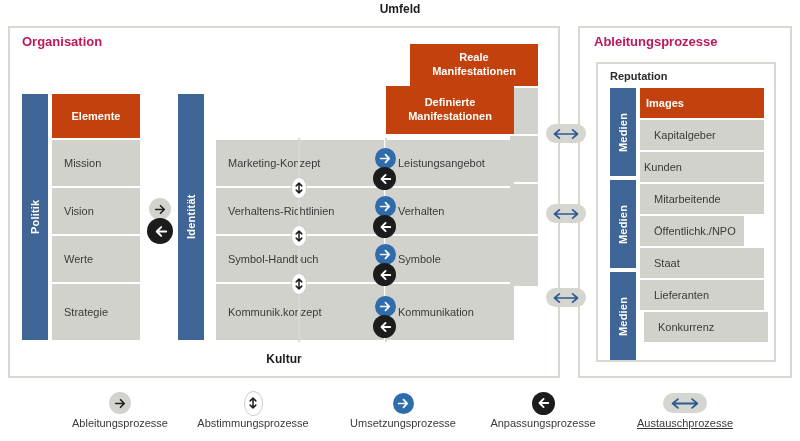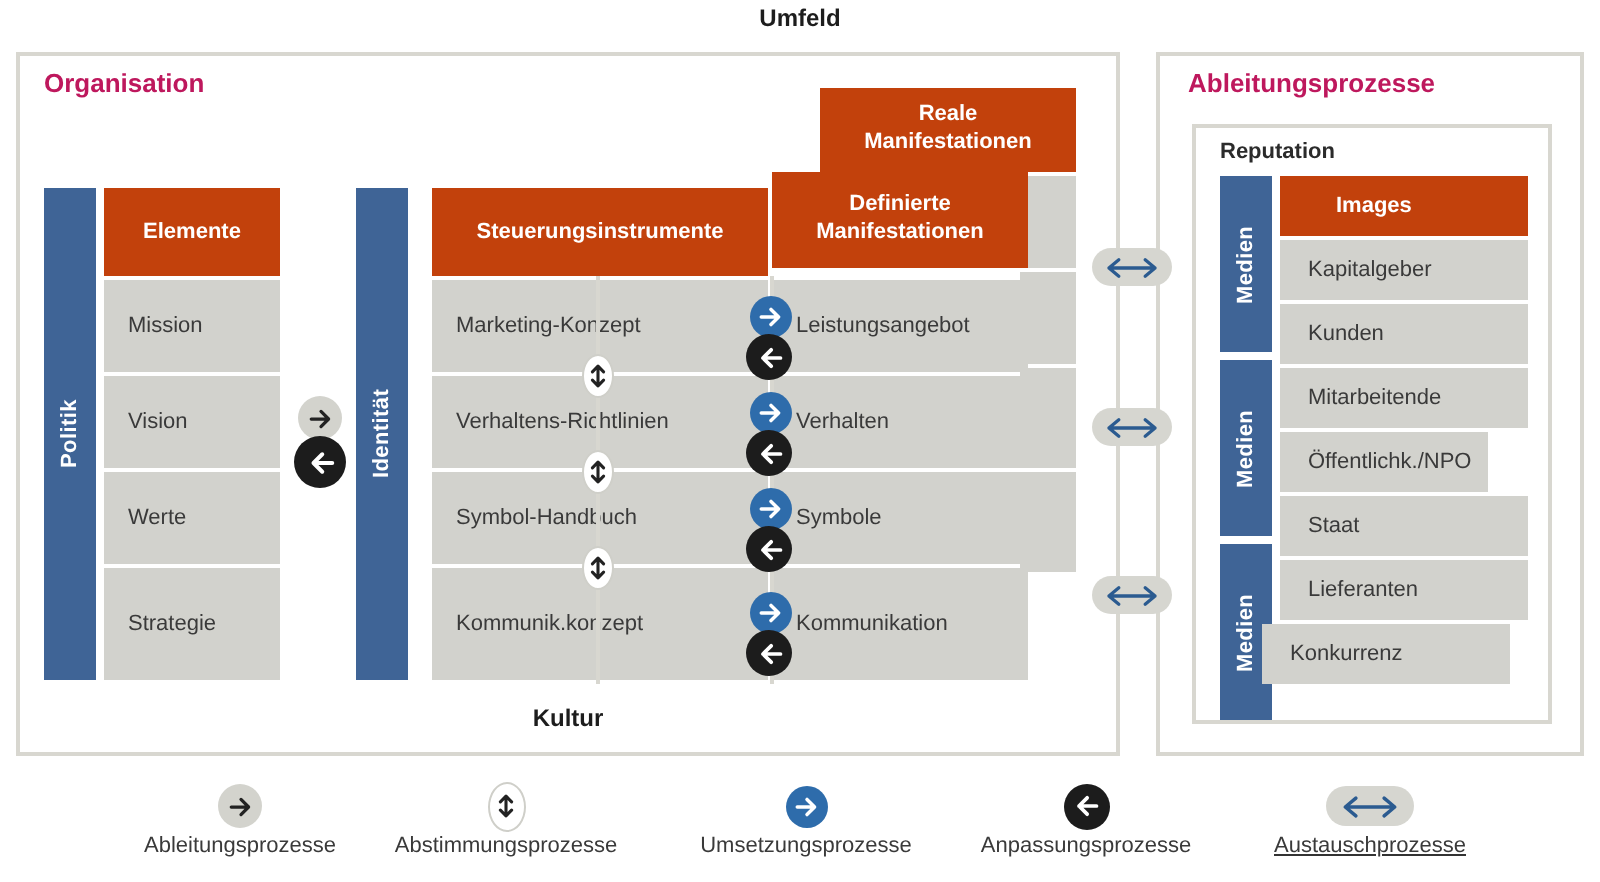--- a/index.html
+++ b/index.html
@@ -131,21 +131,20 @@
 
   <div class="abs cell center blue" style="left:410px;top:44px;width:128px;height:42px;line-height:1.25;flex-direction:column;z-index:3;">
     <span>Reale</span>
     <span>Manifestationen</span>
   </div>
   <div class="abs grey" style="left:510px;top:88px;width:28px;height:46px;z-index:2;"></div>
   <div class="abs grey" style="left:510px;top:136px;width:28px;height:46px;z-index:2;"></div>
   <div class="abs grey" style="left:510px;top:184px;width:28px;height:50px;z-index:2;"></div>
   <div class="abs grey" style="left:510px;top:236px;width:28px;height:50px;z-index:2;"></div>
 
-  <div class="abs cell center blue" style="left:216px;top:94px;width:168px;height:44px;z-index:4;">Steuerungsinstrumente</div>
   <div class="abs cell left grey" style="left:216px;top:140px;width:168px;height:46px;z-index:4;">Marketing-Konzept</div>
   <div class="abs cell left grey" style="left:216px;top:188px;width:168px;height:46px;z-index:4;">Verhaltens-Richtlinien</div>
   <div class="abs cell left grey" style="left:216px;top:236px;width:168px;height:46px;z-index:4;">Symbol-Handbuch</div>
   <div class="abs cell left grey" style="left:216px;top:284px;width:168px;height:56px;z-index:4;">Kommunik.konzept</div>
 
   <div class="abs cell center blue" style="left:386px;top:86px;width:128px;height:48px;line-height:1.25;flex-direction:column;z-index:5;">
     <span>Definierte</span>
     <span>Manifestationen</span>
   </div>
   <div class="abs cell left grey" style="left:386px;top:140px;width:128px;height:46px;z-index:5;">Leistungsangebot</div>
@@ -232,28 +231,28 @@
   <div class="pill" style="left:546px;top:288px;width:40px;height:19px;">
     <svg width="28" height="12" viewBox="0 0 34 14">
         <path d="M3 7h28M9 2L3 7l6 5M25 2l6 5-6 5" fill="none" stroke="#2b5b90" stroke-width="2" stroke-linecap="round" stroke-linejoin="round"></path>
       </svg>
   </div>
 
   <div class="abs vbar" style="left:610px;top:88px;width:26px;height:88px;">Medien</div>
   <div class="abs vbar" style="left:610px;top:180px;width:26px;height:88px;">Medien</div>
   <div class="abs vbar" style="left:610px;top:272px;width:26px;height:88px;">Medien</div>
 
-  <div class="abs cell left blue" style="left:640px;top:88px;width:124px;height:30px;padding-left:28px;">Images</div>
+  <div class="abs cell left blue" style="left:640px;top:88px;width:124px;height:30px;padding-left:6px;">Images</div>
   <div class="abs cell left grey" style="left:640px;top:120px;width:124px;height:30px;padding-left:14px;">Kapitalgeber</div>
-  <div class="abs cell left grey" style="left:640px;top:152px;width:124px;height:30px;padding-left:14px;">Kunden</div>
+  <div class="abs cell left grey" style="left:640px;top:152px;width:124px;height:30px;padding-left:4px;">Kunden</div>
   <div class="abs cell left grey" style="left:640px;top:184px;width:124px;height:30px;padding-left:14px;">Mitarbeitende</div>
   <div class="abs cell left grey" style="left:640px;top:216px;width:104px;height:30px;padding-left:14px;">Öffentlichk./NPO</div>
   <div class="abs cell left grey" style="left:640px;top:248px;width:124px;height:30px;padding-left:14px;">Staat</div>
   <div class="abs cell left grey" style="left:640px;top:280px;width:124px;height:30px;padding-left:14px;">Lieferanten</div>
-  <div class="abs cell left grey" style="left:631px;top:312px;width:124px;height:30px;padding-left:14px;">Konkurrenz</div>
+  <div class="abs cell left grey" style="left:644px;top:312px;width:124px;height:30px;padding-left:14px;">Konkurrenz</div>
 
   <div class="legend">
 
     <div class="leg-item" style="left:45px;top:0;">
       <div class="leg-icon">
         <span style="display:flex;align-items:center;justify-content:center;width:22px;height:22px;border-radius:50%;background:#d3d3cd;">
           <svg width="13" height="13" viewBox="0 0 24 24">
               <path d="M3 12h15M12 5l7 7-7 7" fill="none" stroke="#222" stroke-width="3" stroke-linecap="round" stroke-linejoin="round"></path>
             </svg>
         </span>

